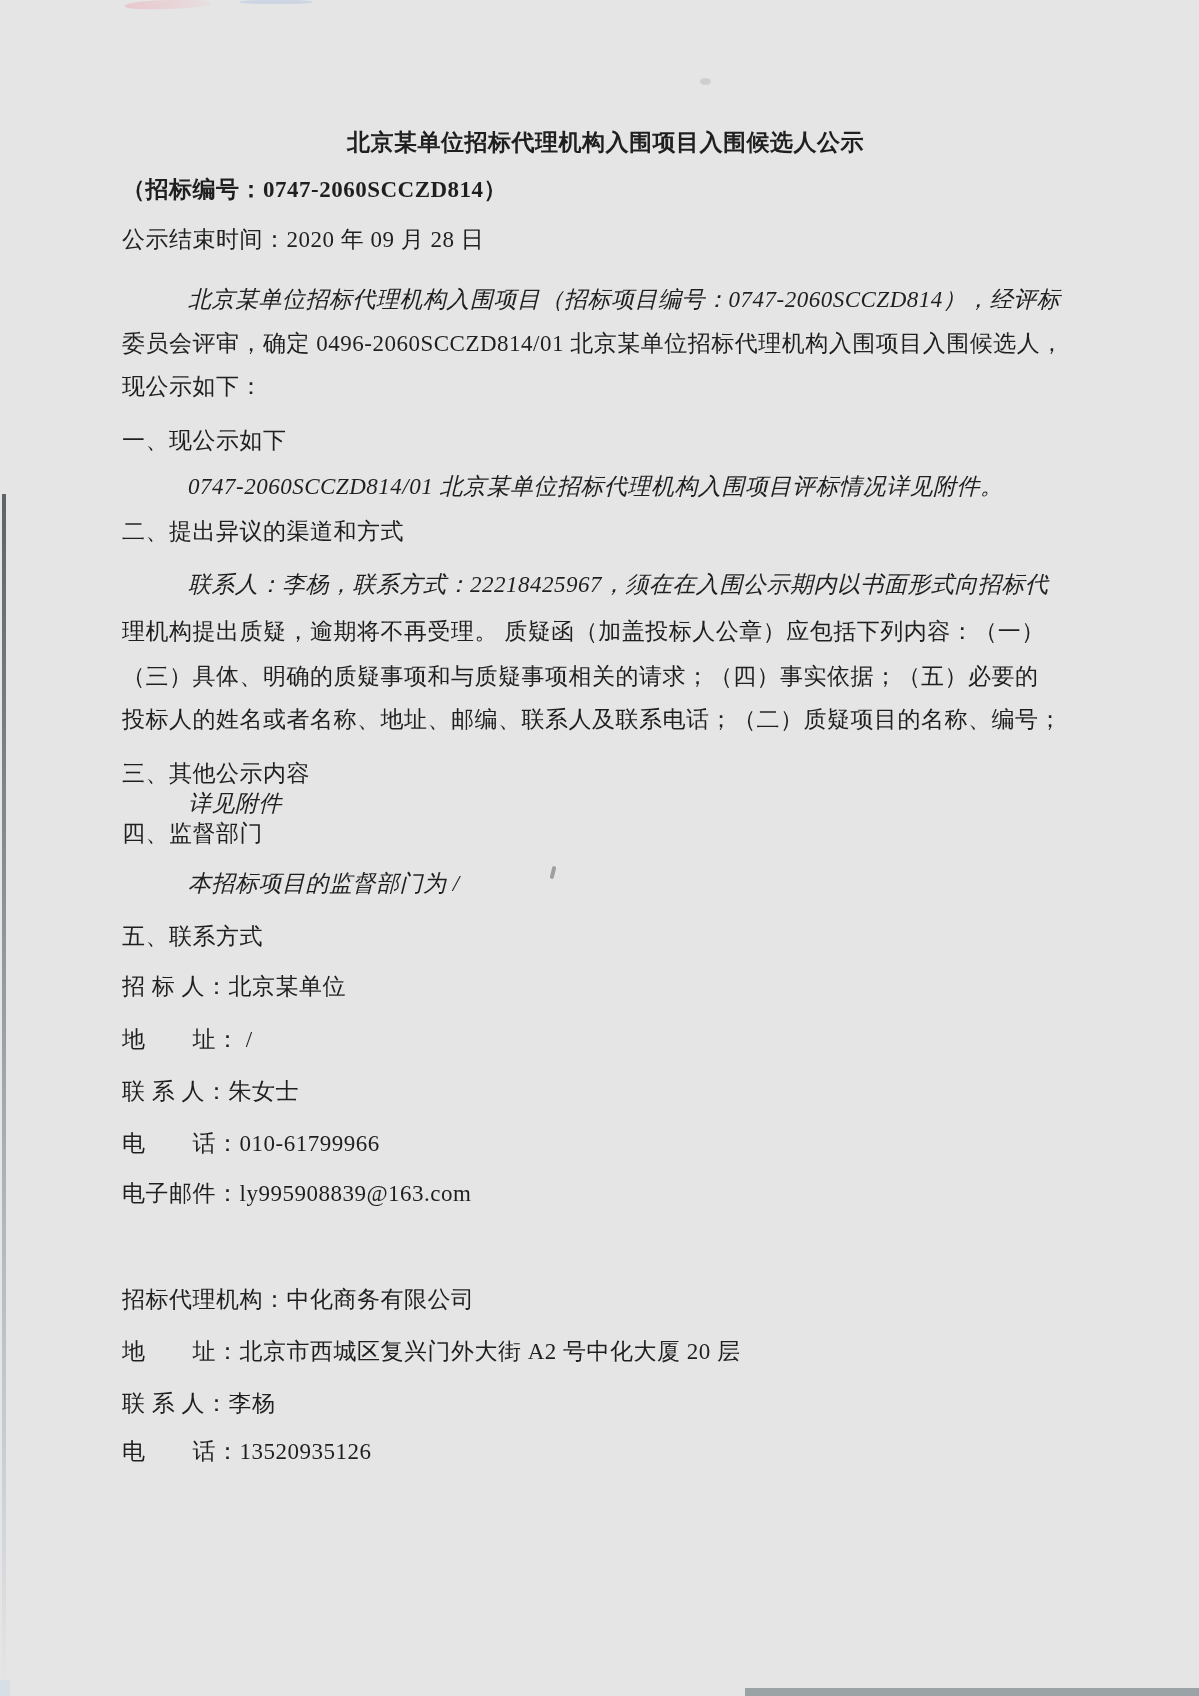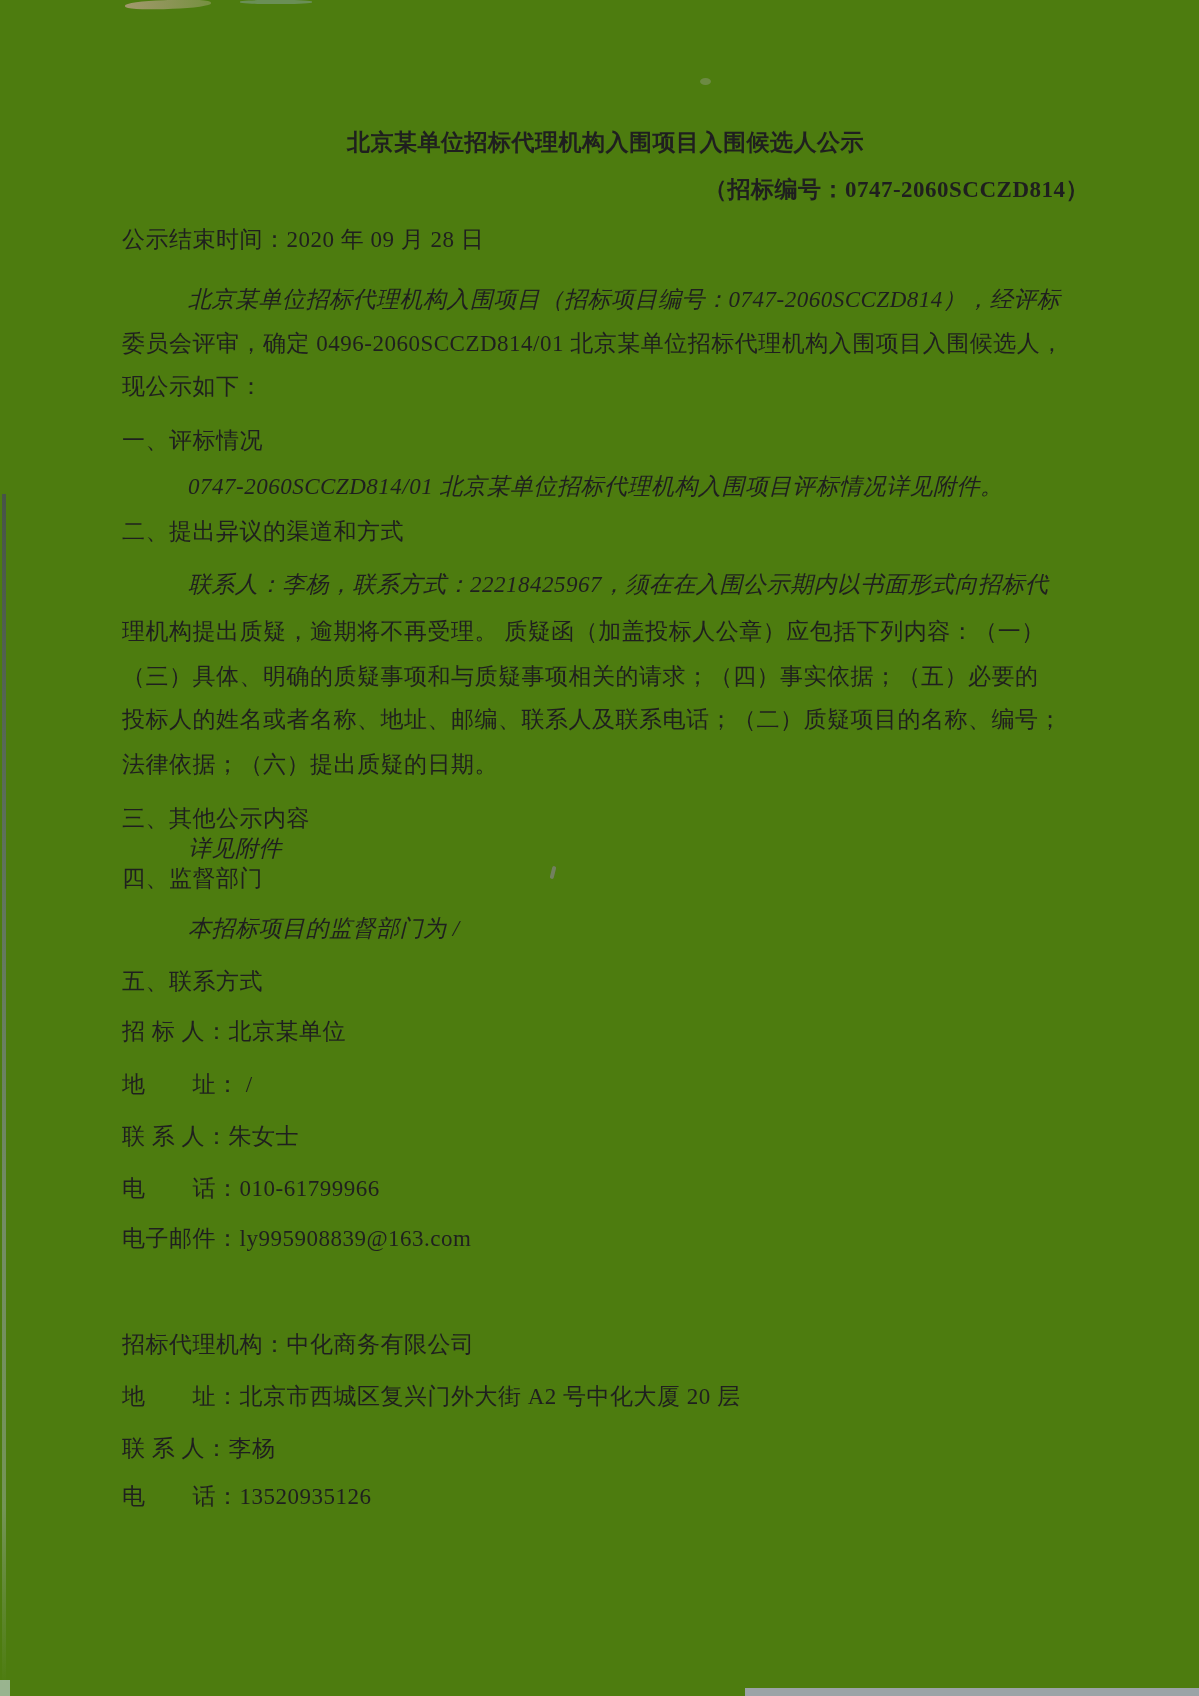--- a/index.html
+++ b/index.html
@@ -4,21 +4,21 @@
 <style>
   html, body {
     margin: 0;
     padding: 0;
     background: #ffffff;
   }
   .page {
     position: relative;
     width: 1199px;
     height: 1696px;
-    background: #4d7c0f;
+    background: #e5e5e5;
     overflow: hidden;
     font-family: "Liberation Serif", "DejaVu Serif", serif;
     color: #1f1f1f;
   }
   .doc {
     position: relative;
     padding: 128px 110px 0 122px;
     z-index: 2;
   }
   .doc p {
@@ -27,21 +27,21 @@
     line-height: 30px;
     letter-spacing: 0.5px;
     white-space: nowrap;
   }
   .title {
     text-align: center;
     font-weight: 700;
     font-size: 23px;
   }
   .subtitle {
-    text-align: right;
+    text-align: left;
     font-weight: 700;
     font-size: 22px;
   }
   .heading {
     font-weight: 500;
   }
   .indent {
     text-indent: 66px;
     font-style: italic;
   }
@@ -103,29 +103,28 @@
   <div class="doc">
 
     <p class="title">北京某单位招标代理机构入围项目入围候选人公示</p>
     <p class="subtitle" style="margin-top:17px">（招标编号：0747-2060SCCZD814）</p>
     <p style="margin-top:20px">公示结束时间：2020 年 09 月 28 日</p>
 
     <p class="indent" style="margin-top:30px">北京某单位招标代理机构入围项目（招标项目编号：0747-2060SCCZD814），经评标</p>
     <p style="margin-top:14px">委员会评审，确定 0496-2060SCCZD814/01 北京某单位招标代理机构入围项目入围候选人，</p>
     <p style="margin-top:13px">现公示如下：</p>
 
-    <p class="heading" style="margin-top:24px">一、评标情况</p>
+    <p class="heading" style="margin-top:24px">一、现公示如下</p>
     <p class="indent" style="margin-top:16px">0747-2060SCCZD814/01 北京某单位招标代理机构入围项目评标情况详见附件。</p>
 
     <p class="heading" style="margin-top:15px">二、提出异议的渠道和方式</p>
     <p class="indent" style="margin-top:23px">联系人：李杨，联系方式：22218425967，须在在入围公示期内以书面形式向招标代</p>
     <p style="margin-top:17px">理机构提出质疑，逾期将不再受理。 质疑函（加盖投标人公章）应包括下列内容：（一）</p>
     <p style="margin-top:15px">（三）具体、明确的质疑事项和与质疑事项相关的请求；（四）事实依据；（五）必要的</p>
     <p style="margin-top:13px">投标人的姓名或者名称、地址、邮编、联系人及联系电话；（二）质疑项目的名称、编号；</p>
-    <p style="margin-top:15px">法律依据；（六）提出质疑的日期。</p>
 
     <p class="heading" style="margin-top:24px">三、其他公示内容</p>
     <p class="indent" style="">详见附件</p>
 
     <p class="heading" style="">四、监督部门</p>
     <p class="indent" style="margin-top:20px">本招标项目的监督部门为 /</p>
 
     <p class="heading" style="margin-top:23px">五、联系方式</p>
 
     <p style="margin-top:20px">招 标 人：北京某单位</p>

